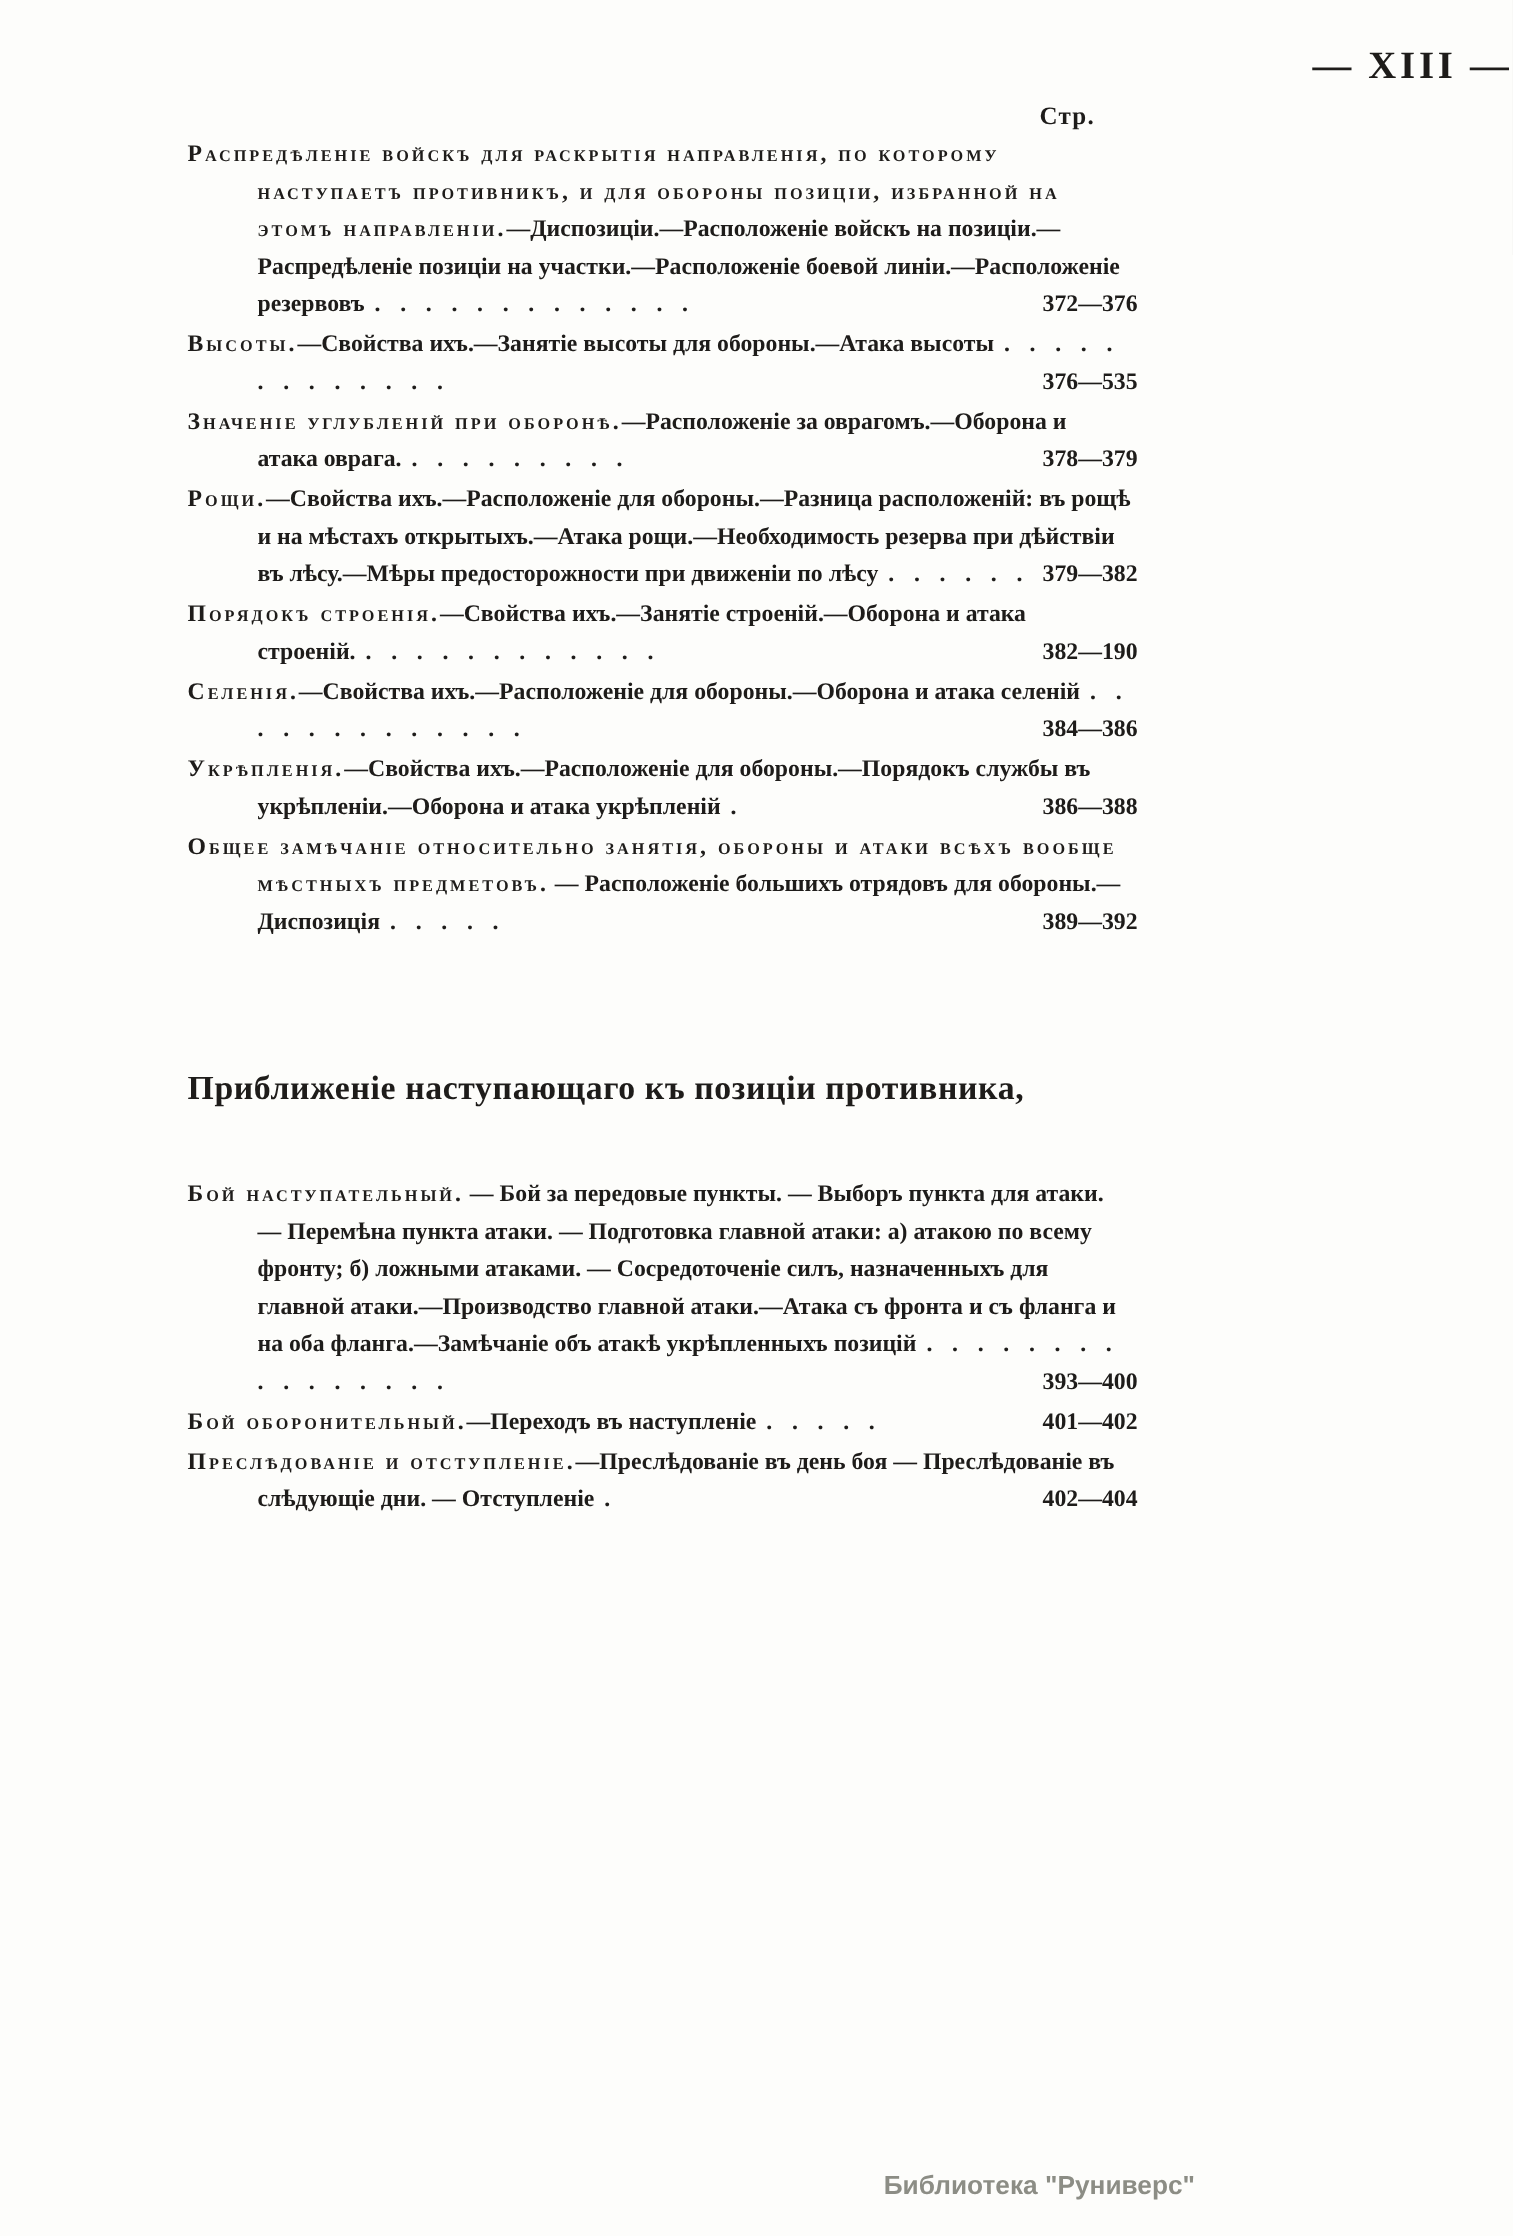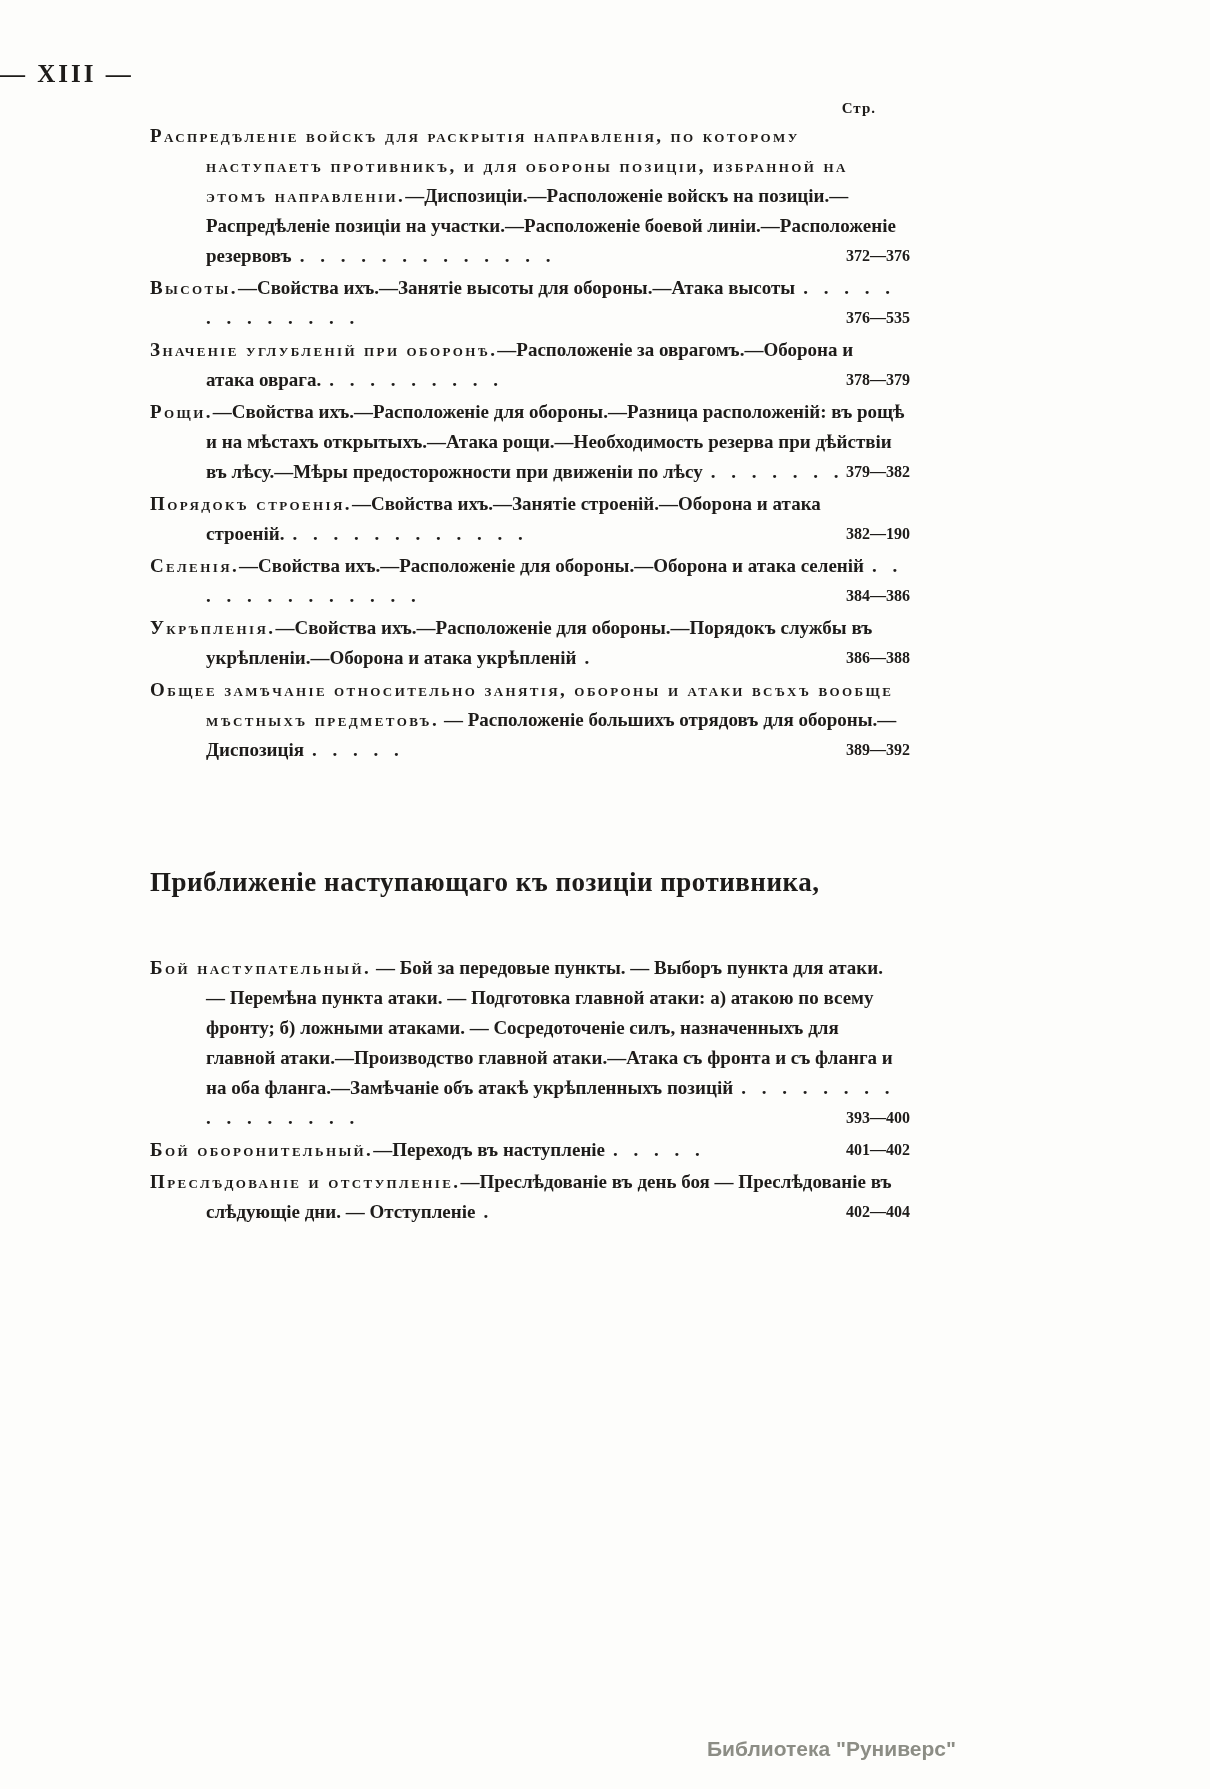--- a/index.html
+++ b/index.html
@@ -8,35 +8,35 @@
     position: relative;
     width: 1210px;
     height: 1789px;
     margin: 0 auto;
     background: #fdfdfb;
     font-family: "Liberation Serif", "DejaVu Serif", serif;
     color: #1e1c1a;
     overflow: hidden;
   }
   .page-header {
-    padding-top: 60px;
-    text-align: left;
-    font-size: 25px;
+    padding-top: 34px;
+    text-align: right;
+    font-size: 31px;
     font-weight: 600;
     letter-spacing: 3px;
   }
   .content {
     width: 760px;
     margin-left: 150px;
   }
   .col-label {
     margin-top: 12px;
     text-align: right;
     padding-right: 34px;
-    font-size: 15px;
+    font-size: 20px;
     font-weight: 700;
     letter-spacing: 1px;
   }
   .toc { margin-top: 4px; }
   .entry {
     position: relative;
     font-size: 19px;
     line-height: 30px;
     font-weight: 600;
     padding-left: 56px;
@@ -51,21 +51,21 @@
   }
   .entry .dots {
     margin-left: 8px;
     word-spacing: 9px;
     letter-spacing: 1px;
   }
   .entry .pages {
     position: absolute;
     right: 0;
     bottom: 0;
-    font-size: 16px;
+    font-size: 19px;
     font-weight: 600;
     line-height: 30px;
     text-indent: 0;
     background: #fdfdfb;
     padding-left: 6px;
   }
   .section-title {
     margin: 92px 0 46px 0;
     text-align: left;
     font-size: 27px;

